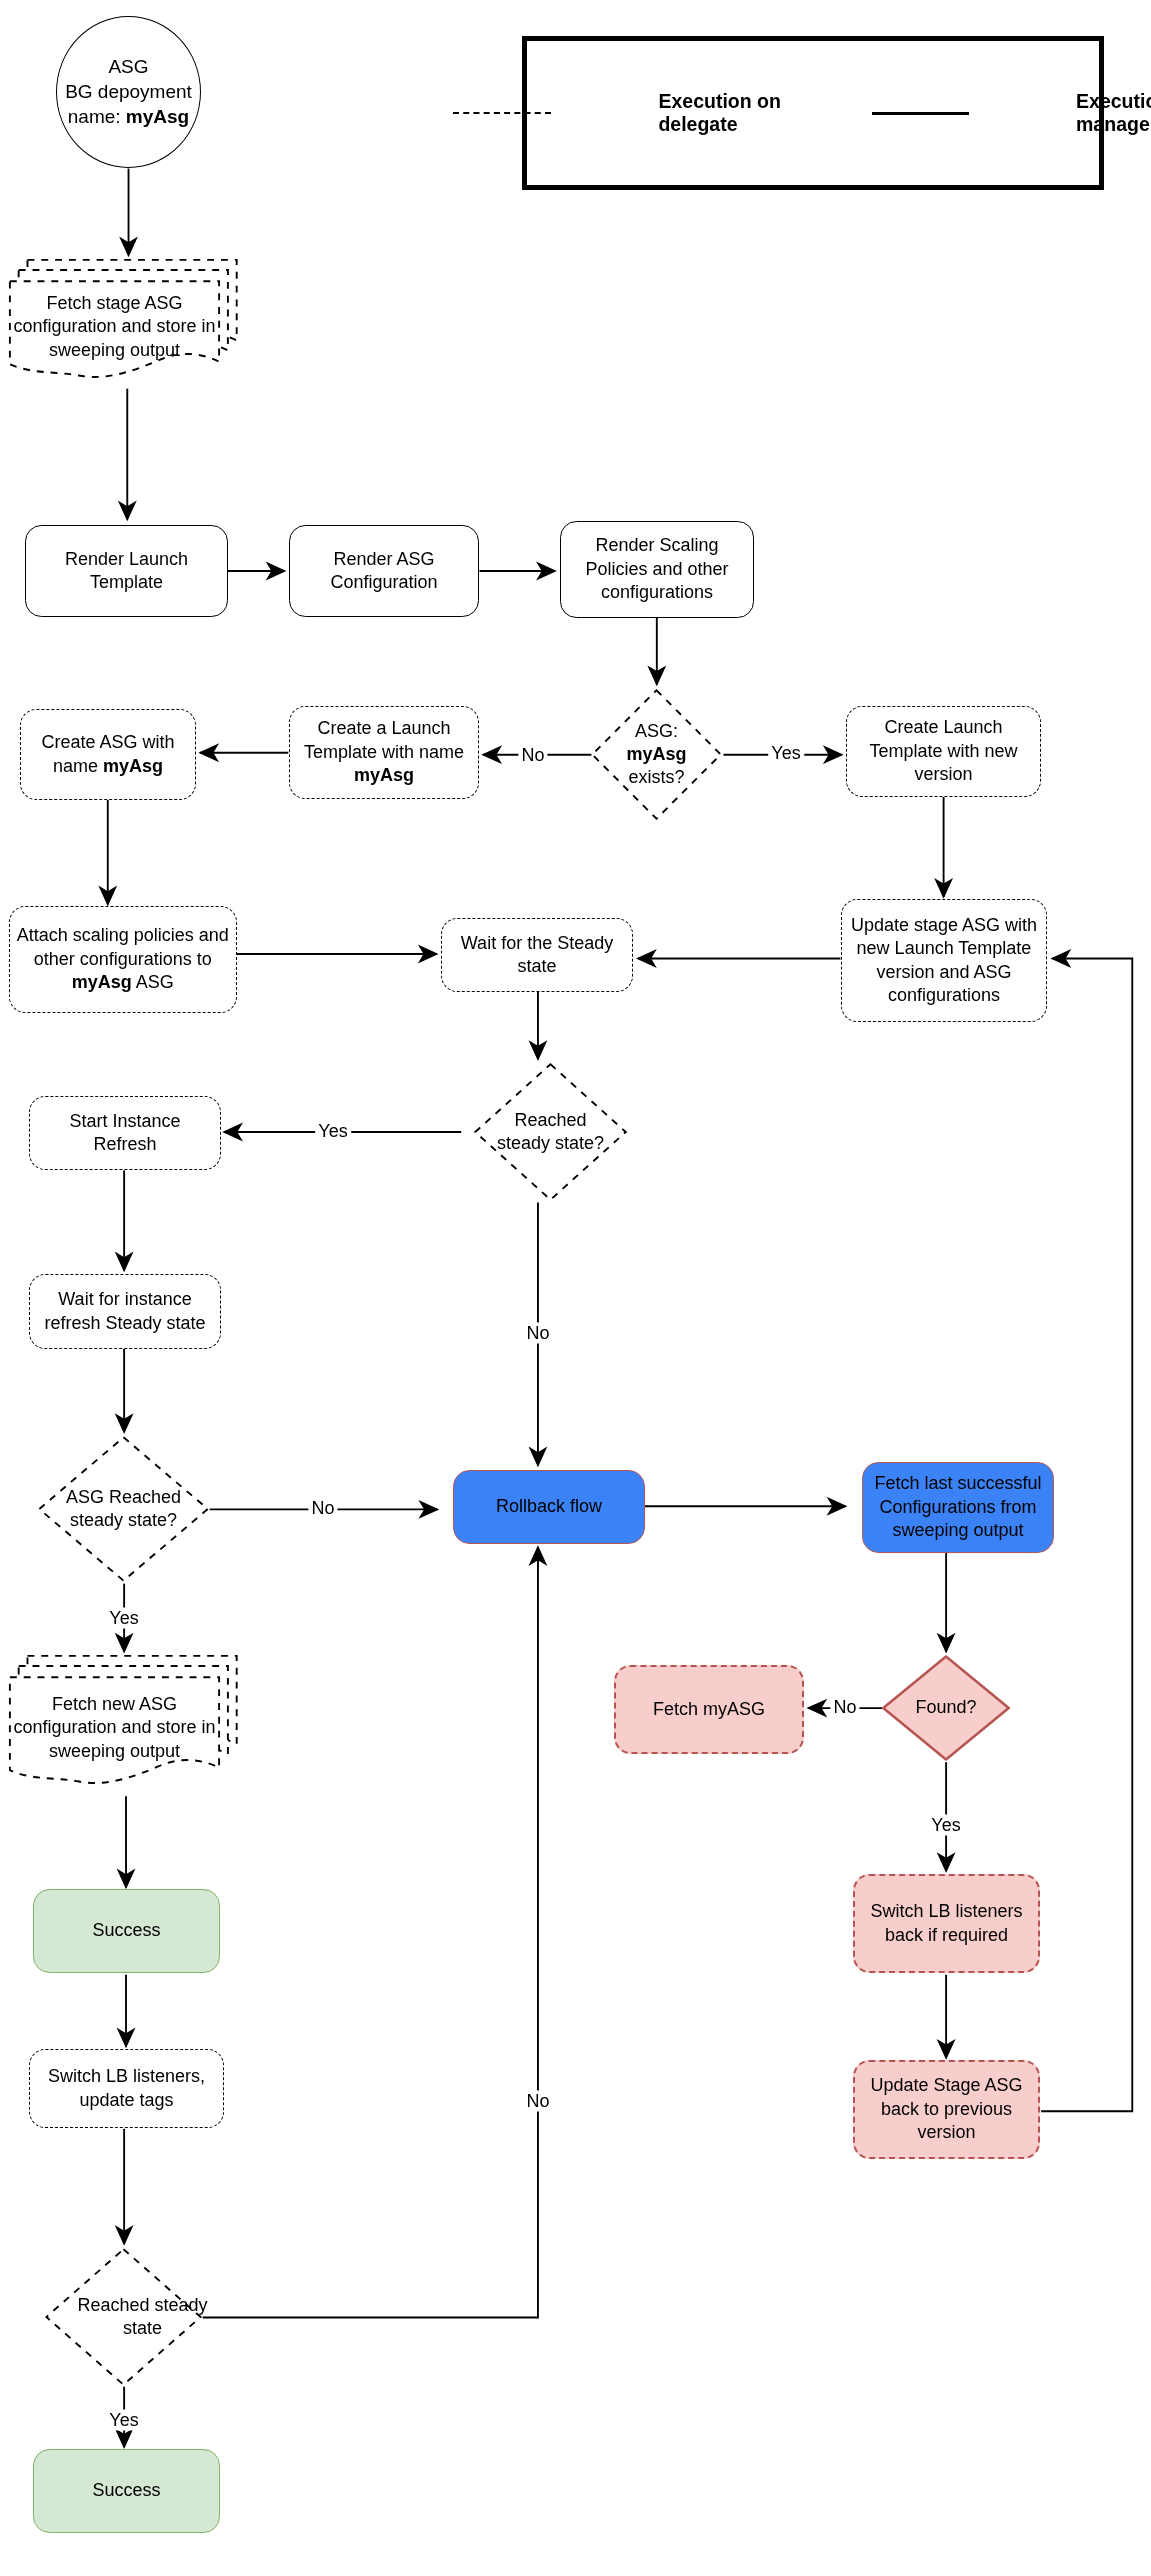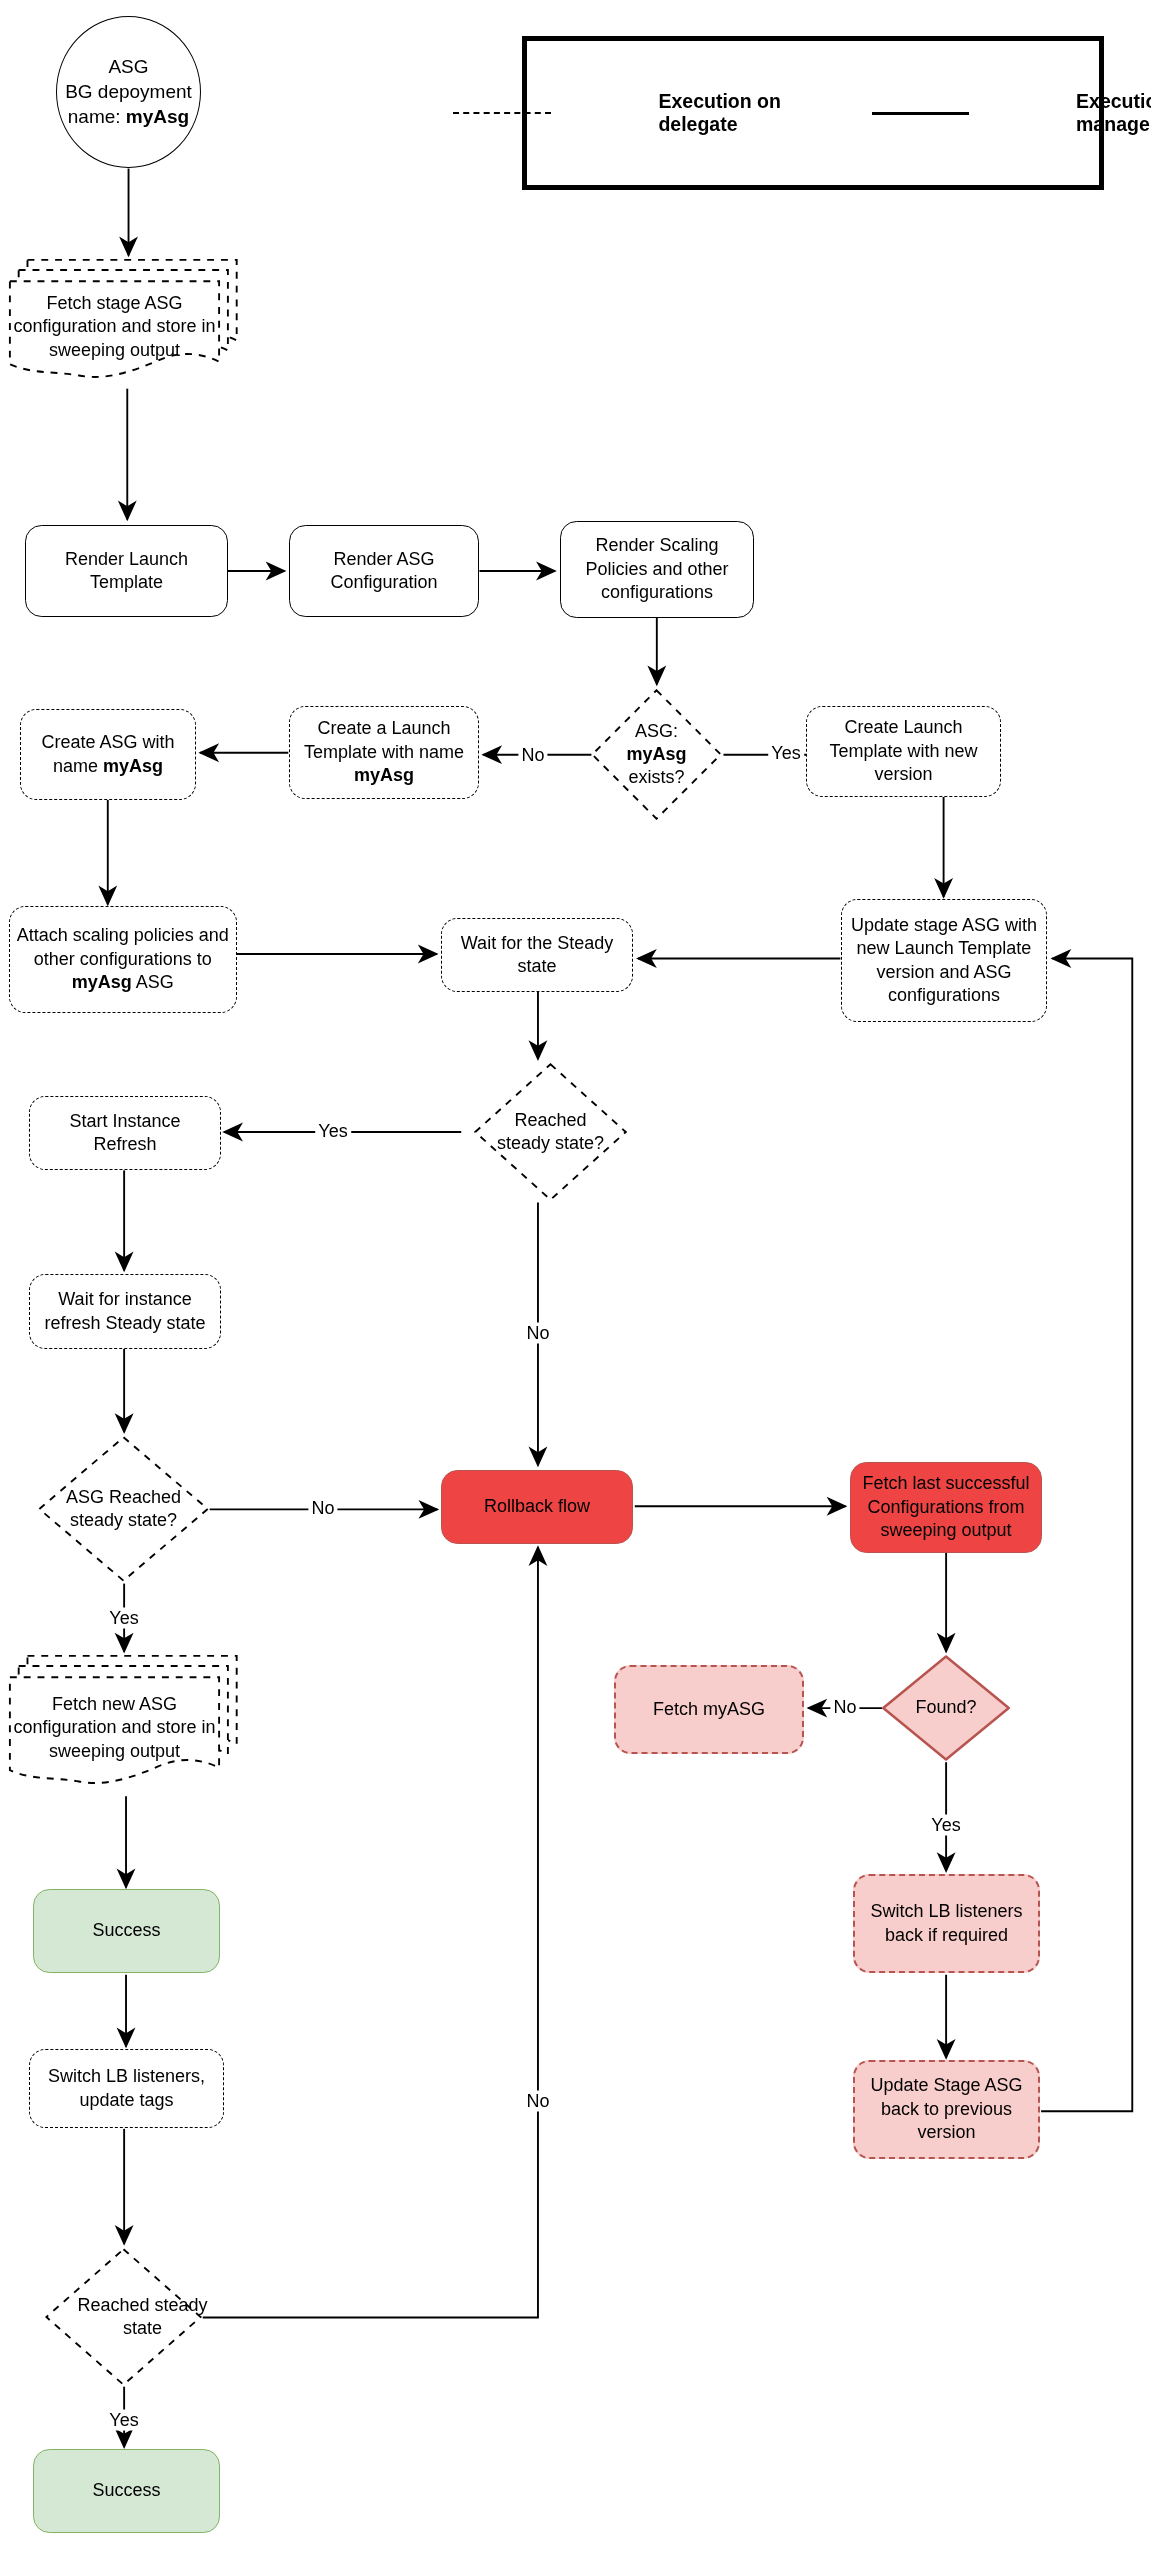--- a/index.html
+++ b/index.html
@@ -17,21 +17,21 @@
     display:flex;align-items:center;justify-content:center;
     text-align:center;
     font-size:18px;line-height:1.3;
     background:#fff;
     border:1.9px solid #000;
     border-radius:16.4px;
     box-sizing:border-box;
     padding:3.8px 7.5px;
   }
   .node.dashed{border-style:dashed;}
-  .node.pink{background:#ef4444;border-color:#b85450;}
+  .node.pink{background:#3b82f6;border-color:#b85450;margin-left:12px;}
   .node.pinkdash{background:#f8cecc;border:2.5px dashed #b85450;}
   .node.green{background:#d5e8d4;border-color:#82b366;}
   .circle{border-radius:50%;font-size:19px;}
   .bold{font-weight:bold;}
   .diamond{position:absolute;}
   .diamond svg{position:absolute;left:0;top:0;}
   .diamond-label{
     position:absolute;left:50%;top:50%;
     transform:translate(-50%,-50%);
     text-align:center;font-size:18px;line-height:1.3;
@@ -164,21 +164,21 @@
       <span>Create a Launch Template with name </span><span class="bold">myAsg</span>
     </div>
   </div>
 
   <div class="node dashed" style="left:20px;top:709px;width:176px;height:91px;">
     <div>
       <span>Create ASG with name </span><span class="bold">myAsg</span>
     </div>
   </div>
 
-  <div class="node dashed" style="left:806px;top:706px;width:195px;height:91px;">
+  <div class="node dashed" style="left:846px;top:706px;width:195px;height:91px;">
     <div>Create Launch Template with new version</div>
   </div>
 
   <div class="node dashed" style="left:841px;top:899px;width:206px;height:123px;">
     <div>Update stage ASG with new Launch Template version and ASG configurations</div>
   </div>
 
   <div class="node dashed" style="left:8.8px;top:906px;width:228px;height:107px;padding:3.8px 2.5px;">
     <div>
       <span>Attach scaling policies and other configurations to </span><span class="bold">myAsg</span><span> ASG</span>

